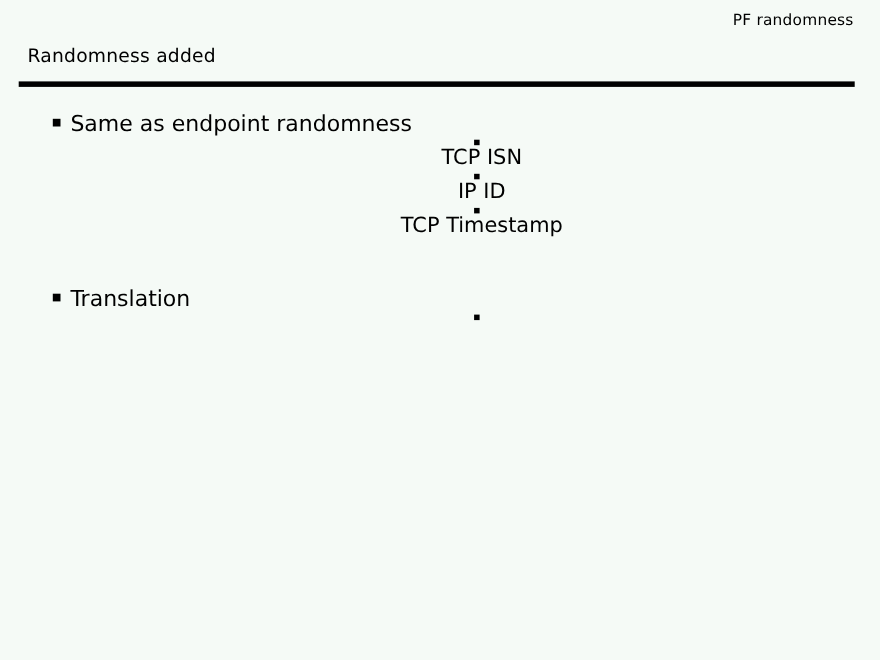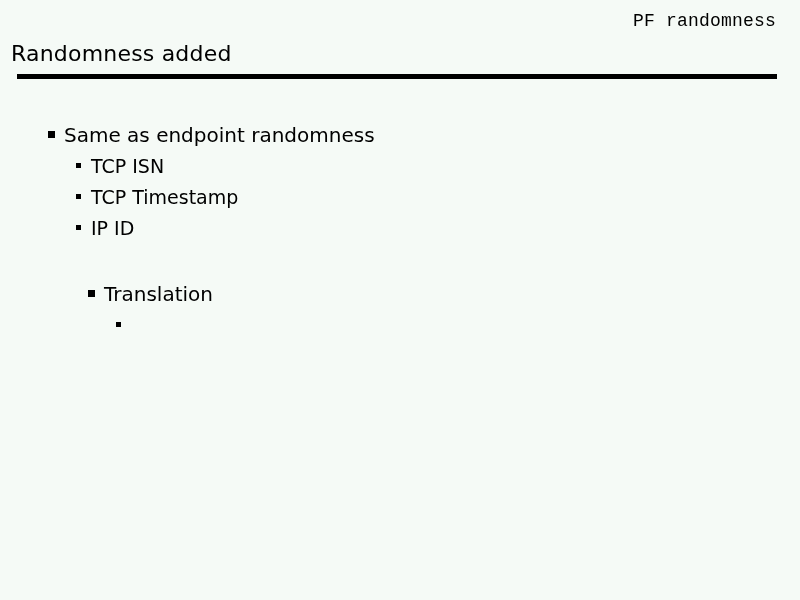--- a/index.html
+++ b/index.html
@@ -16,79 +16,78 @@
     position: relative;
   }
   .slide {
     position: absolute;
     inset: 0;
   }
   .corner-header {
     position: absolute;
     top: 11px;
     right: 24px;
-    font-size: 18px;
+    font-size: 14px;
     letter-spacing: 0.2px;
     white-space: nowrap;
-    font-family: Liberation Mono, monospace;
   }
   .slide-title {
     position: absolute;
     top: 41px;
-    left: 11px;
-    font-size: 22px;
+    left: 25px;
+    font-size: 17px;
     letter-spacing: 0.2px;
     white-space: nowrap;
   }
   .title-rule {
     position: absolute;
     top: 74px;
     left: 17px;
     width: 760px;
     height: 5px;
     background: #000000;
   }
   .content {
     position: absolute;
-    top: 119px;
+    top: 96px;
     left: 0;
     right: 0;
   }
   .line {
     display: flex;
     align-items: center;
     height: 31px;
     white-space: nowrap;
   }
   .line.l1 {
     padding-left: 48px;
     font-size: 20px;
   }
   .line.l2 {
     padding-left: 76px;
     font-size: 19px;
+    flex-direction: column;
   }
   .bullet {
     background: #000000;
     flex: 0 0 auto;
     display: inline-block;
   }
   .l1 .bullet {
     width: 7px;
     height: 7px;
     margin-right: 9px;
   }
   .l2 .bullet {
     width: 5px;
     height: 5px;
     margin-right: 10px;
   }
   .group2 {
     margin-top: 35px;
-    margin-left: 40px;
   }
 </style>
 </head>
 <body>
 
 <div class="slide">
 
   <div class="corner-header">PF randomness</div>
 
   <div class="slide-title">Randomness added</div>
@@ -101,25 +100,25 @@
       <div class="line l1">
         <span class="bullet"></span>
         <span>Same as endpoint randomness</span>
       </div>
       <div class="line l2">
         <span class="bullet"></span>
         <span>TCP ISN</span>
       </div>
       <div class="line l2">
         <span class="bullet"></span>
-        <span>TCP Timestamp</span>
+        <span>IP ID</span>
       </div>
       <div class="line l2">
         <span class="bullet"></span>
-        <span>IP ID</span>
+        <span>TCP Timestamp</span>
       </div>
     </div>
 
     <div class="group group2">
       <div class="line l1">
         <span class="bullet"></span>
         <span>Translation</span>
       </div>
       <div class="line l2">
         <span class="bullet"></span>

